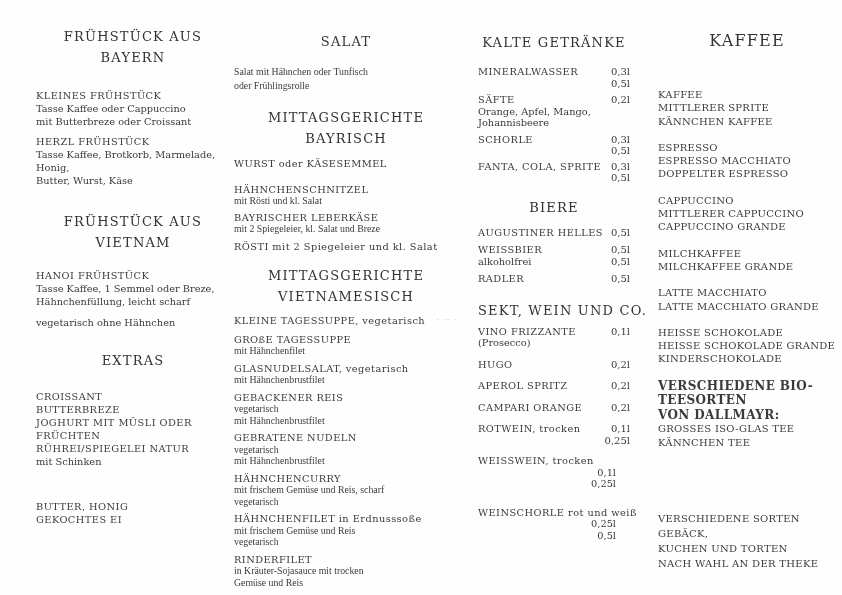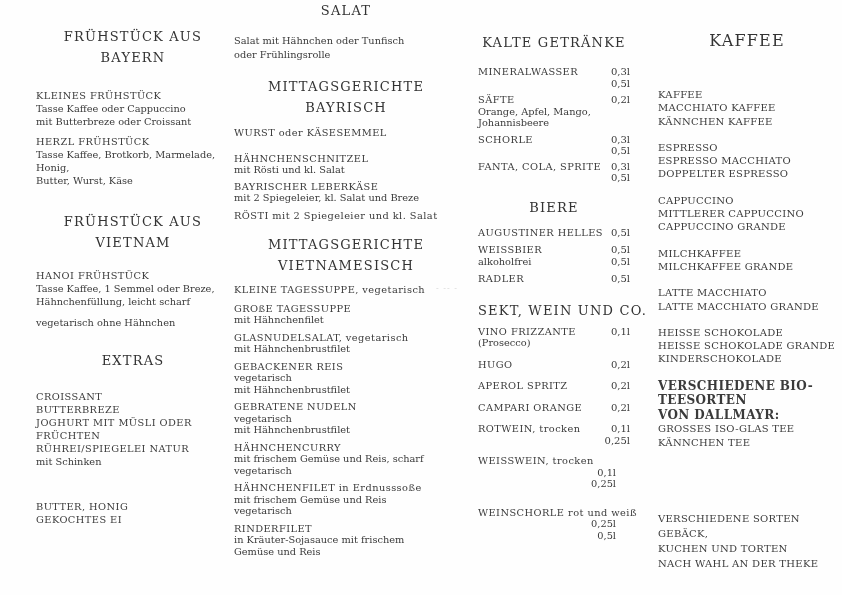--- a/index.html
+++ b/index.html
@@ -24,21 +24,21 @@
     letter-spacing: 1.2px;
     text-align: center;
     line-height: 21px;
     color: #333;
   }
   .item-name   { font-size: 9.8px; letter-spacing: .45px; line-height: 13px; }
   .item-desc   { font-size: 9.8px; line-height: 13px; }
 
   
   #col2 .item-name { line-height: 11.5px; }
-  #col2 .item-desc { line-height: 11.5px; }
+  #col2 .item-desc { line-height: 11.5px; font-family: Liberation Serif, serif; }
 
   .row { display: flex; justify-content: space-between; align-items: flex-start; }
   .sizes { text-align: right; font-size: 10px; line-height: 11.5px; flex: 0 0 auto; }
   .sizes div { line-height: 11.5px; }
   #col3 .item-name { line-height: 11.5px; }
   #col3 .item-desc { line-height: 11.5px; }
   .sizes-below { text-align: right; font-size: 9.8px; line-height: 11.5px; padding-right: 14px; }
 
   #col4 .line { font-size: 10px; letter-spacing: .3px; line-height: 13.3px; }
   #col4 .bold { font-weight: bold; font-size: 12px; letter-spacing: .4px; line-height: 14.5px; }
@@ -92,21 +92,21 @@
         <div class="item-desc">mit Schinken</div>
       </div>
       <div style="margin-top:32px">
         <div class="item-name">BUTTER, HONIG</div>
         <div class="item-name">GEKOCHTES EI</div>
       </div>
     </div>
   </div>
 
   <div class="col" id="col2">
-    <div style="">
+    <div style="padding-top:31px">
       <div class="sec-title">SALAT</div>
       <div style="margin-top:13px">
         <div class="item-desc" style="line-height:14px">Salat mit Hähnchen oder Tunfisch</div>
         <div class="item-desc" style="line-height:14px">oder Frühlingsrolle</div>
       </div>
 
       <div class="sec-title" style="margin-top:14px">
         <div>MITTAGSGERICHTE</div>
         <div>BAYRISCH</div>
       </div>
@@ -159,21 +159,21 @@
           <div class="item-desc">mit frischem Gemüse und Reis, scharf</div>
           <div class="item-desc">vegetarisch</div>
         </div>
         <div style="margin-top:6px">
           <div class="item-name">HÄHNCHENFILET in Erdnusssoße</div>
           <div class="item-desc">mit frischem Gemüse und Reis</div>
           <div class="item-desc">vegetarisch</div>
         </div>
         <div style="margin-top:6px">
           <div class="item-name">RINDERFILET</div>
-          <div class="item-desc">in Kräuter-Sojasauce mit frischem</div>
+          <div class="item-desc">in Kräuter-Sojasauce mit trocken</div>
           <div class="item-desc">Gemüse und Reis</div>
         </div>
 
       </div>
     </div>
   </div>
 
   <div class="col" id="col3">
     <div style="padding-top:32px">
       <div class="sec-title" style="white-space:nowrap">KALTE GETRÄNKE</div>
@@ -294,21 +294,21 @@
       </div>
     </div>
   </div>
 
   <div class="col" id="col4">
     <div style="padding-top:30px">
       <div class="sec-title" style="font-size:16px">KAFFEE</div>
 
       <div style="margin-top:37px">
         <div class="line">KAFFEE</div>
-        <div class="line">MACCHIATO KAFFEE</div>
+        <div class="line">MITTLERER SPRITE</div>
         <div class="line">KÄNNCHEN KAFFEE</div>
       </div>
       <div style="margin-top:13px">
         <div class="line">ESPRESSO</div>
         <div class="line">ESPRESSO MACCHIATO</div>
         <div class="line">DOPPELTER ESPRESSO</div>
       </div>
       <div style="margin-top:13px">
         <div class="line">CAPPUCCINO</div>
         <div class="line">MITTLERER CAPPUCCINO</div>

